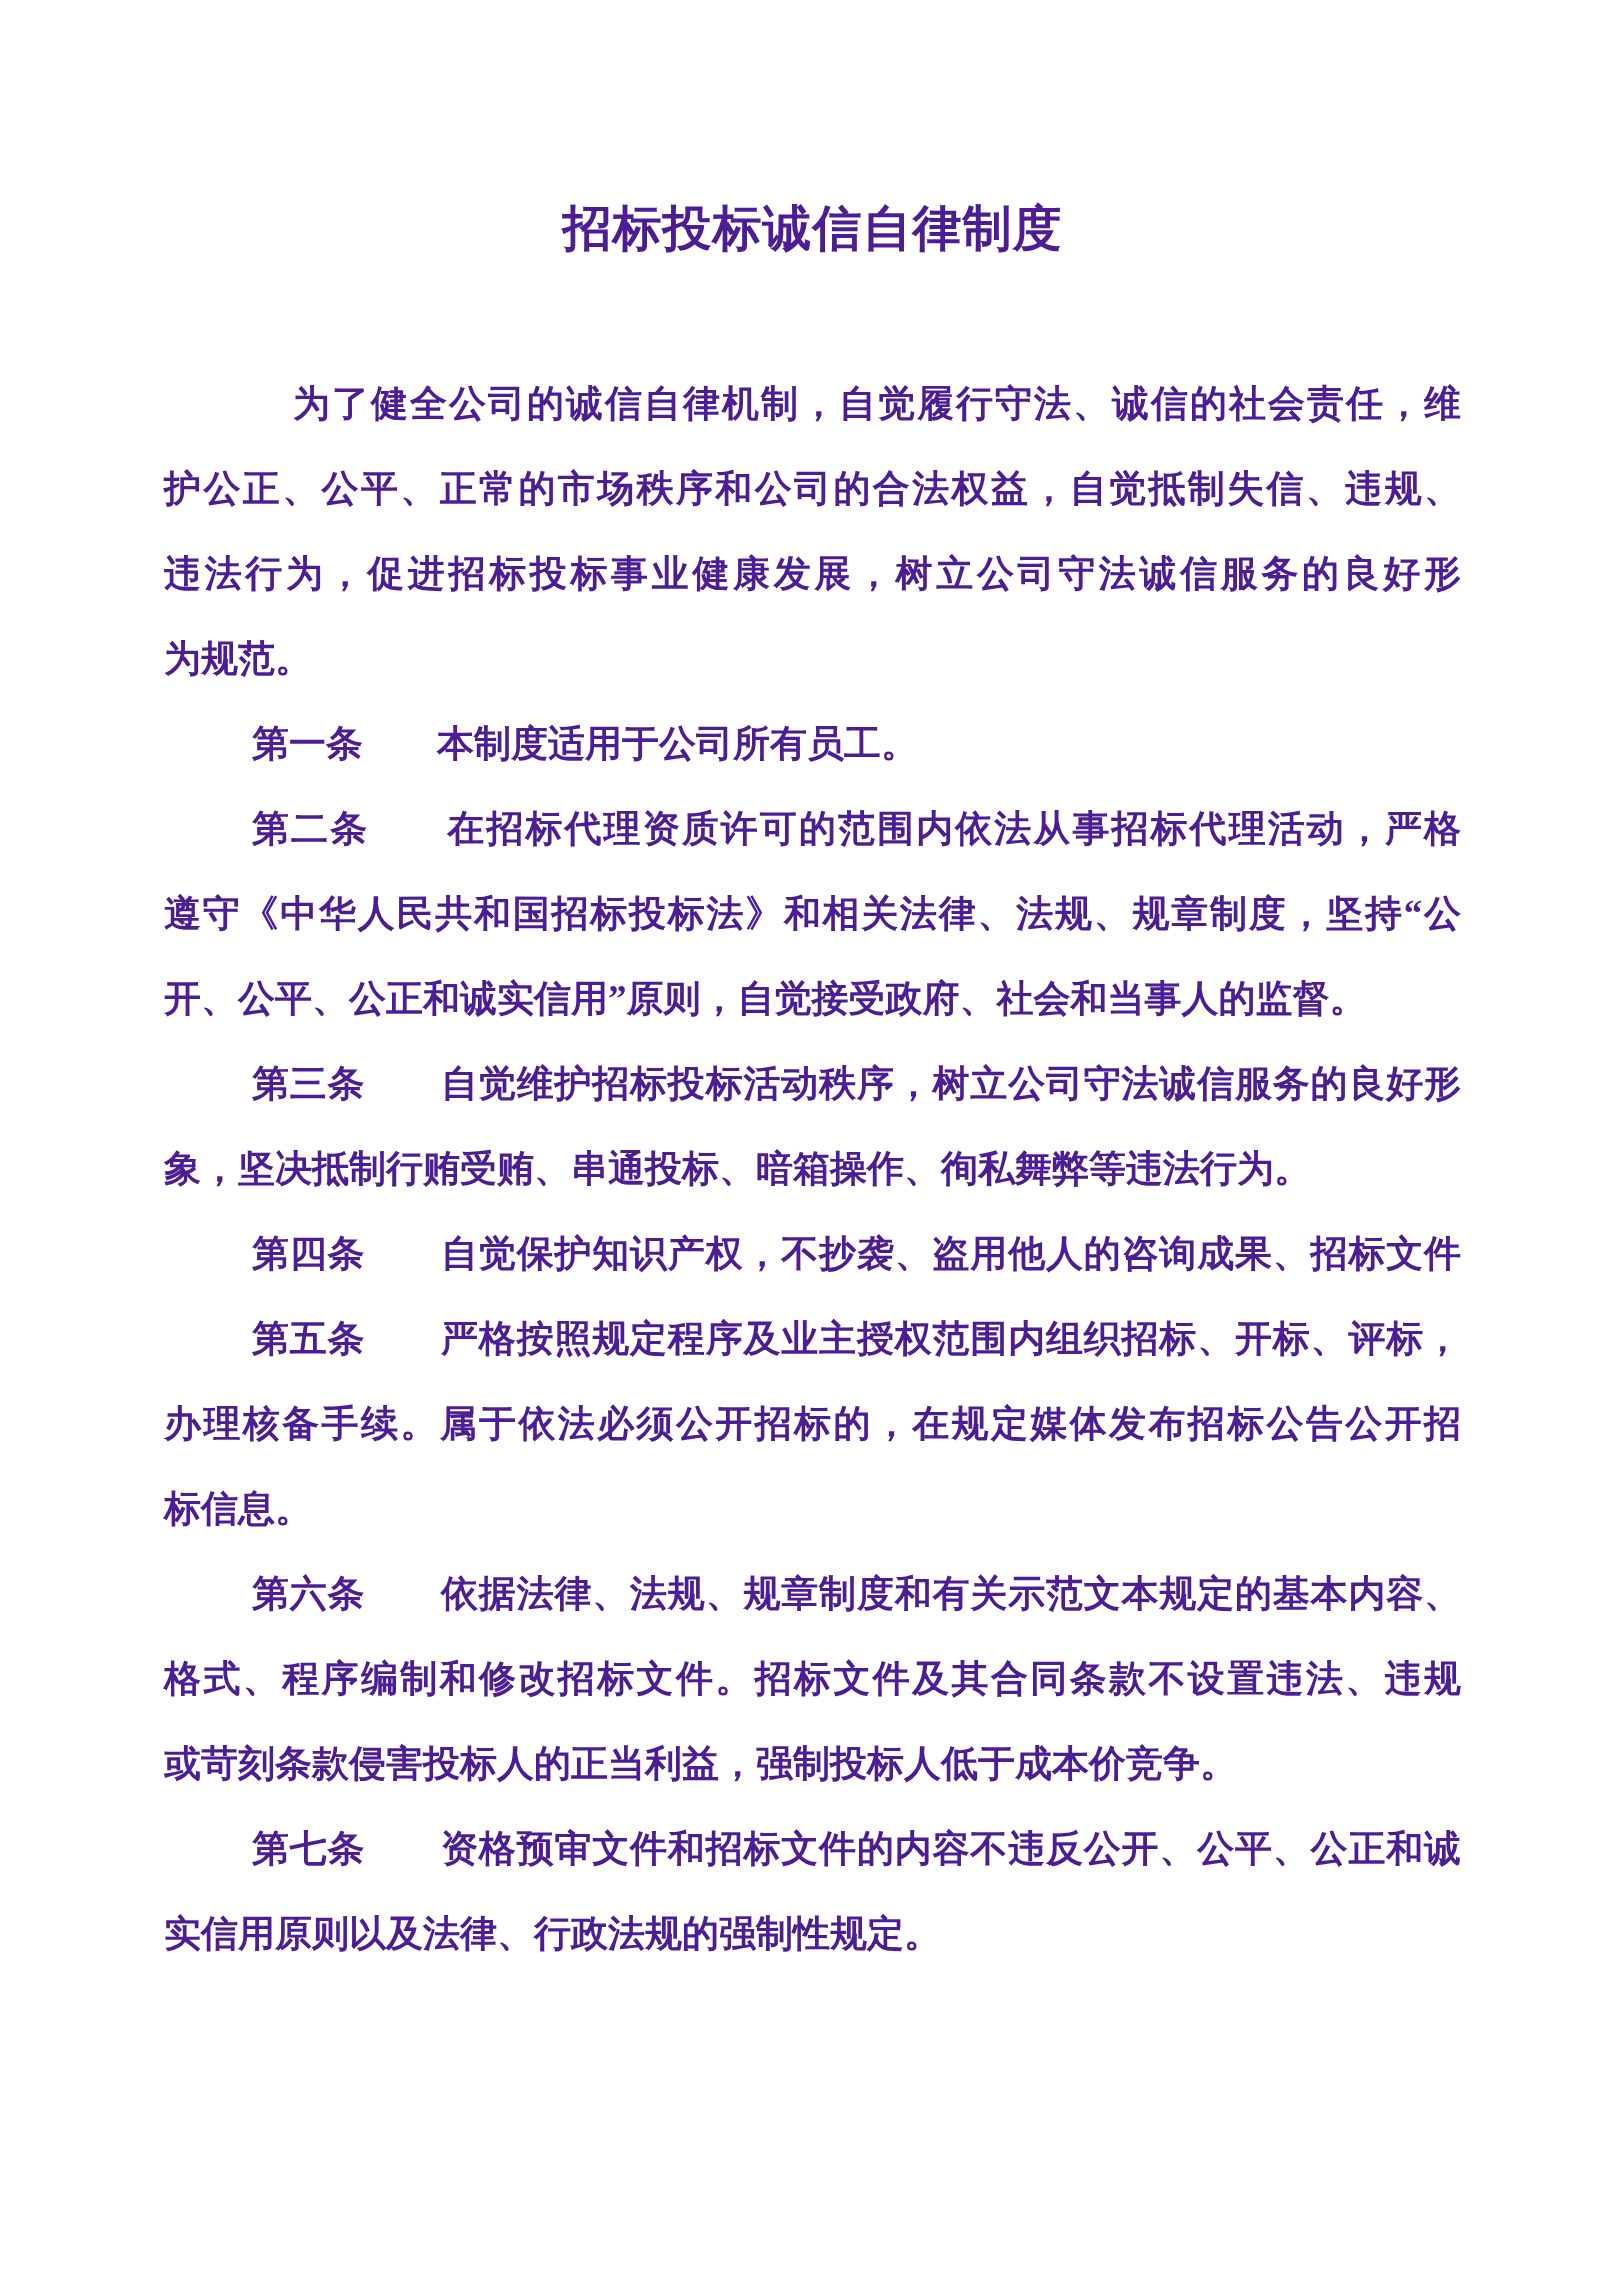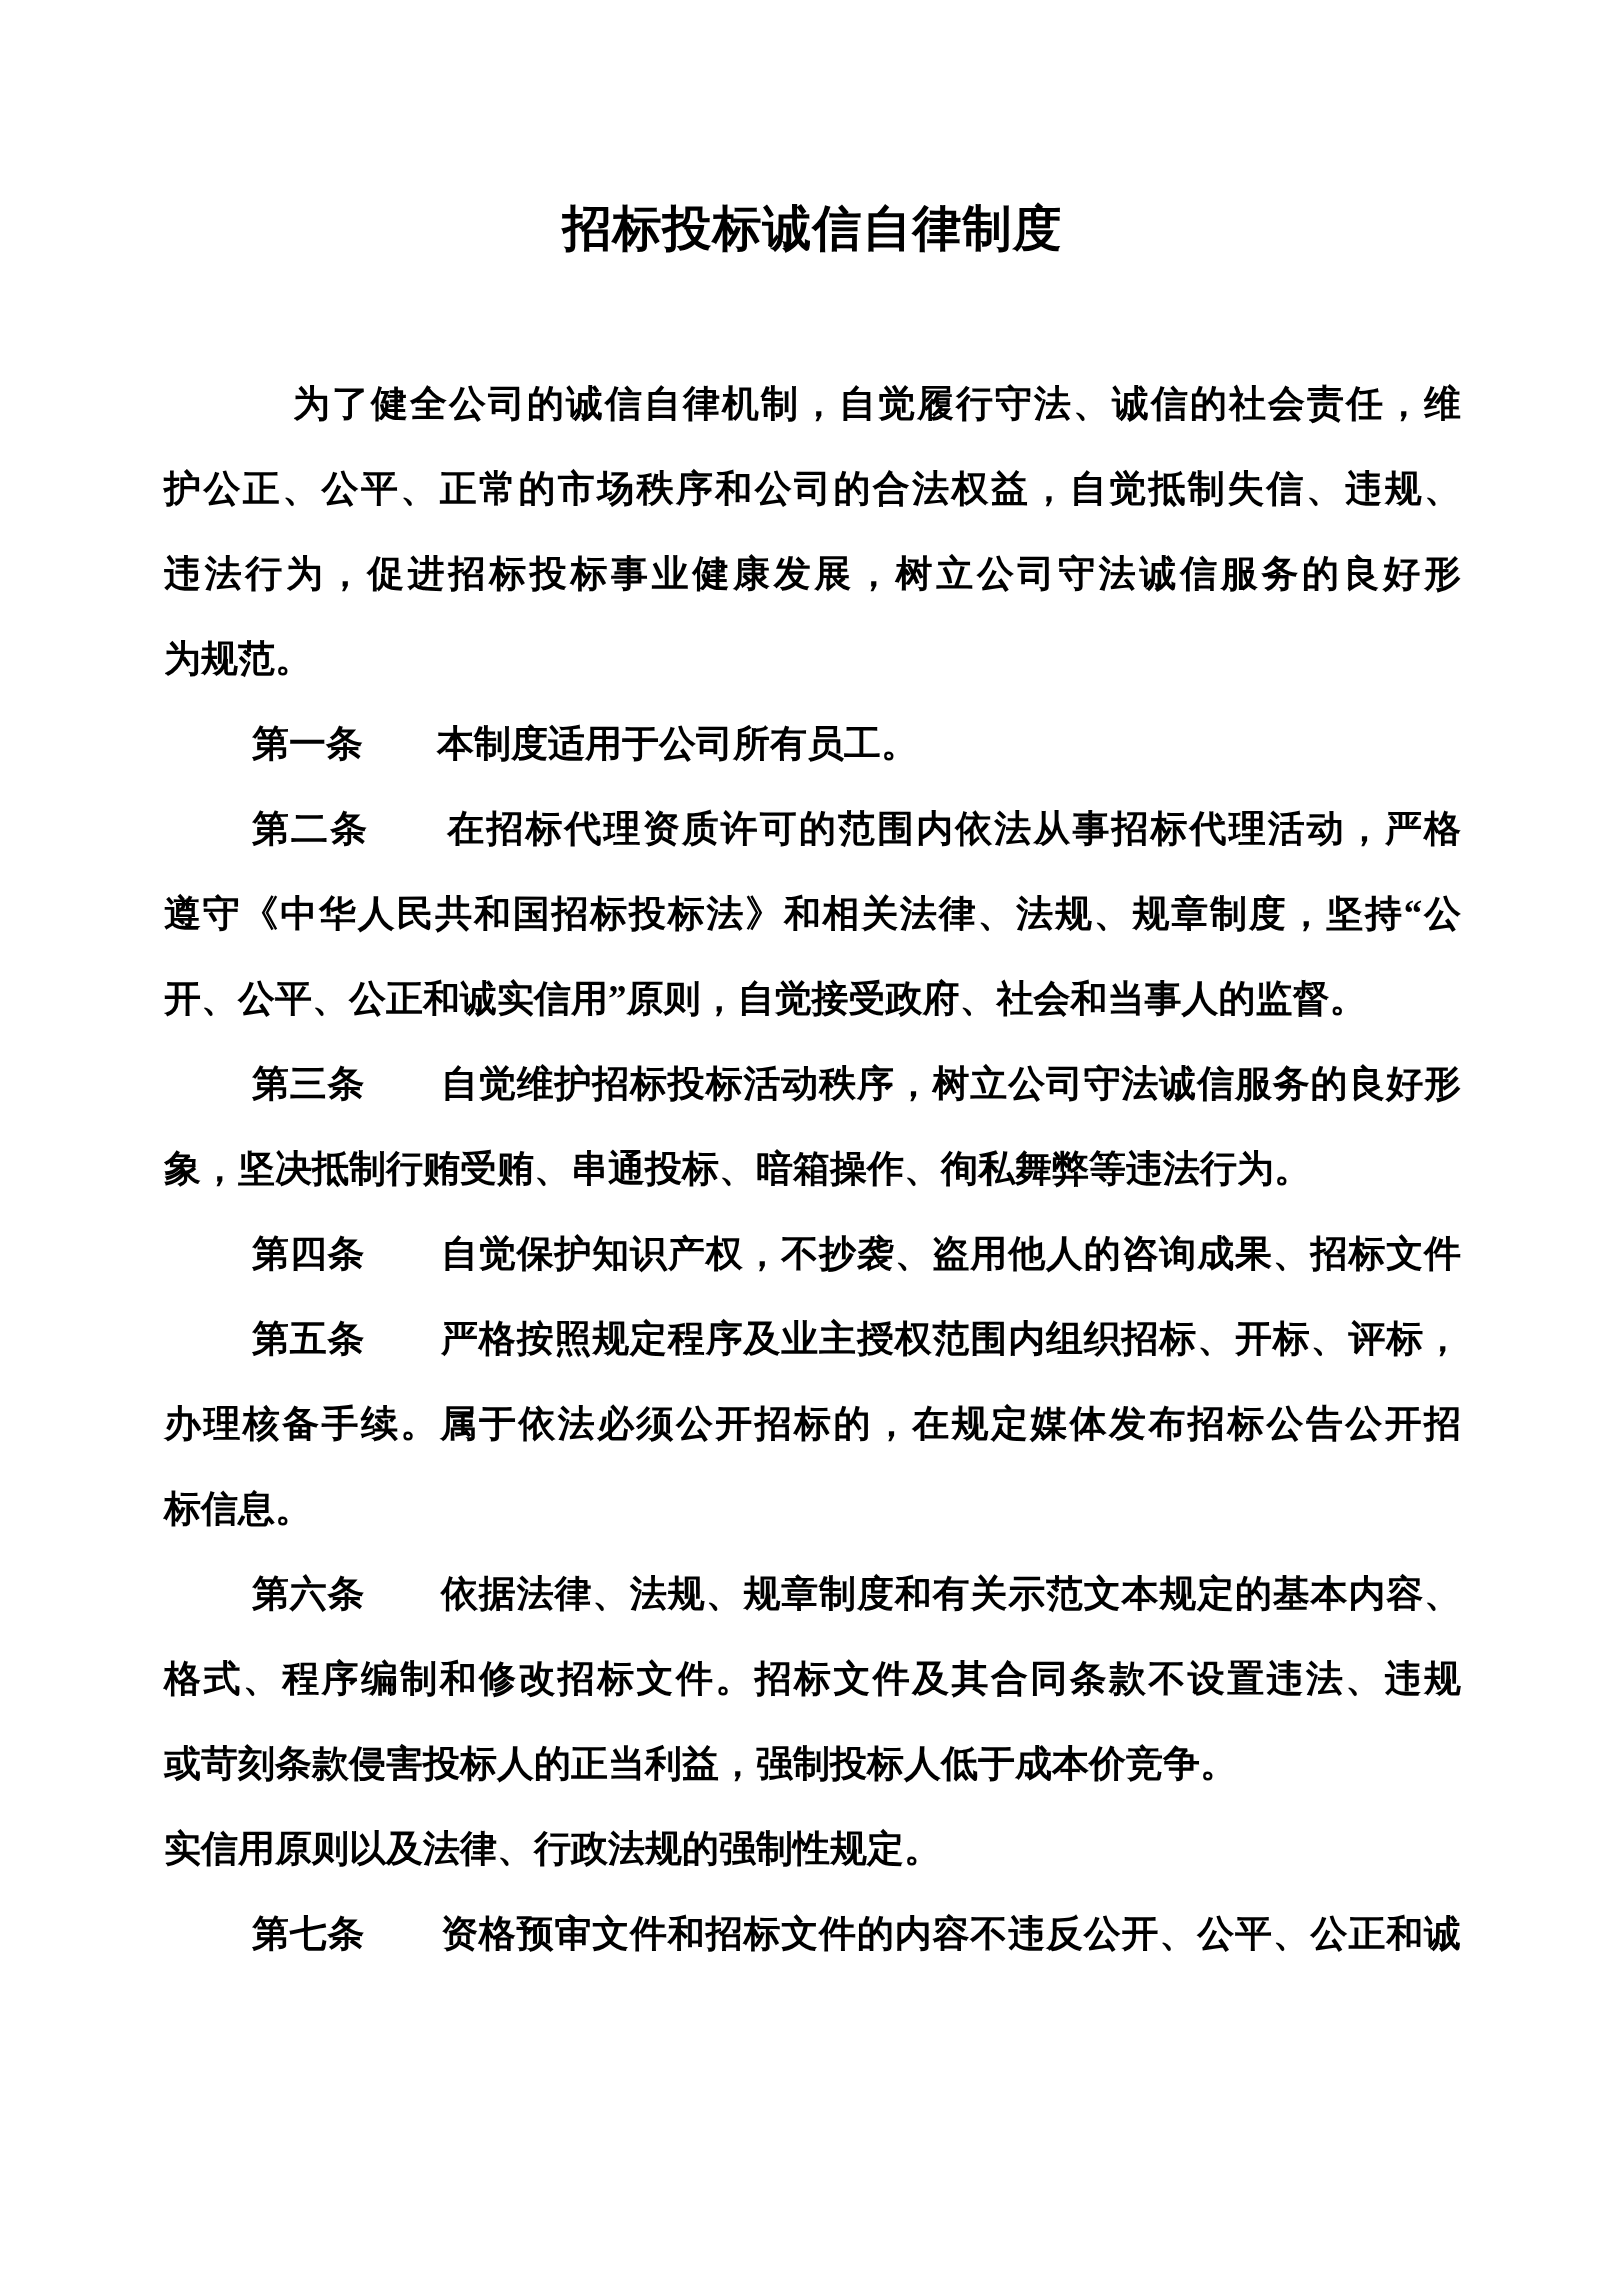--- a/index.html
+++ b/index.html
@@ -9,21 +9,21 @@
   body {
     width: 1621px;
     height: 2293px;
     background: #ffffff;
   }
   .page {
     position: relative;
     width: 1621px;
     height: 2293px;
     background: #ffffff;
-    color: #000000;
+    color: #4c1d95;
     font-family: "Liberation Serif", "DejaVu Serif", serif;
     overflow: hidden;
   }
   .doc-title {
     position: absolute;
     top: 197px;
     left: 164px;
     width: 1297px;
     text-align: center;
     font-size: 49px;
@@ -73,17 +73,17 @@
       <div class="line">开、公平、公正和诚实信用”原则，自觉接受政府、社会和当事人的监督。</div>
       <div class="line justify indent-item">第三条　　自觉维护招标投标活动秩序，树立公司守法诚信服务的良好形</div>
       <div class="line">象，坚决抵制行贿受贿、串通投标、暗箱操作、徇私舞弊等违法行为。</div>
       <div class="line justify indent-item">第四条　　自觉保护知识产权，不抄袭、盗用他人的咨询成果、招标文件</div>
       <div class="line justify indent-item">第五条　　严格按照规定程序及业主授权范围内组织招标、开标、评标，</div>
       <div class="line justify">办理核备手续。属于依法必须公开招标的，在规定媒体发布招标公告公开招</div>
       <div class="line">标信息。</div>
       <div class="line justify indent-item">第六条　　依据法律、法规、规章制度和有关示范文本规定的基本内容、</div>
       <div class="line justify">格式、程序编制和修改招标文件。招标文件及其合同条款不设置违法、违规</div>
       <div class="line">或苛刻条款侵害投标人的正当利益，强制投标人低于成本价竞争。</div>
+      <div class="line justify indent-item">第七条　　资格预审文件和招标文件的内容不违反公开、公平、公正和诚</div>
       <div class="line">实信用原则以及法律、行政法规的强制性规定。</div>
-      <div class="line justify indent-item">第七条　　资格预审文件和招标文件的内容不违反公开、公平、公正和诚</div>
     </div>
 </div>
 
 
 </body></html>

